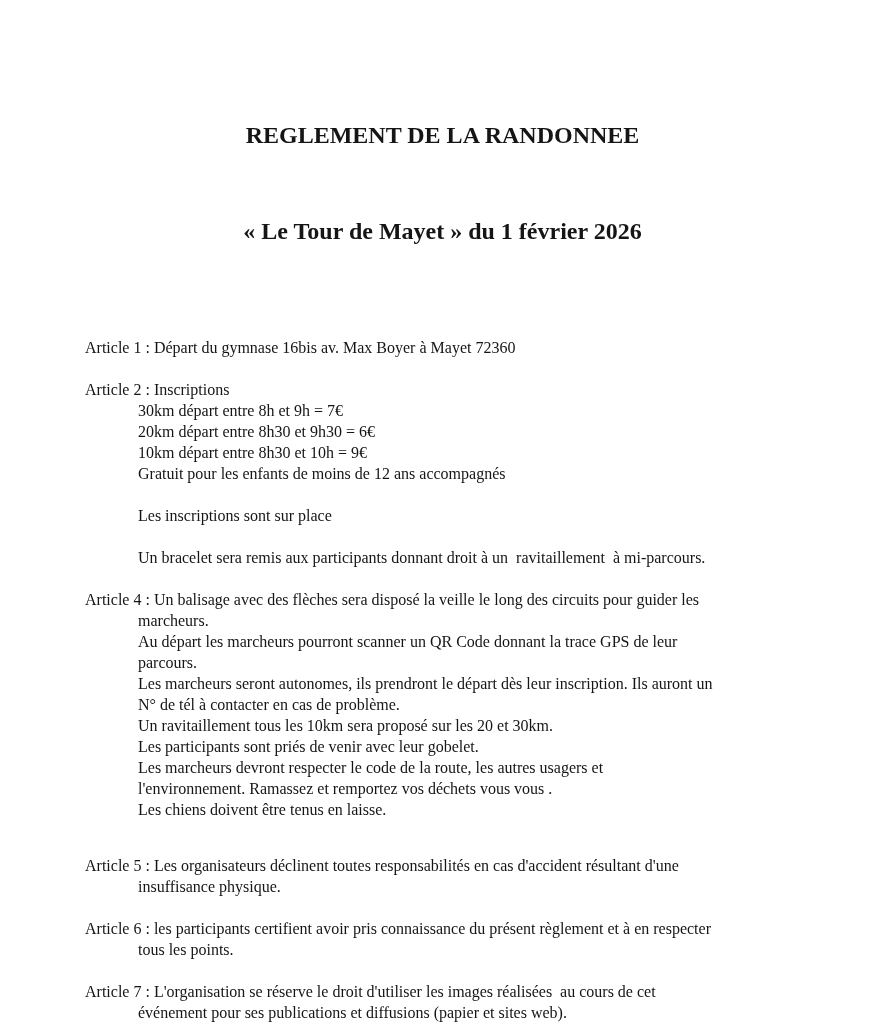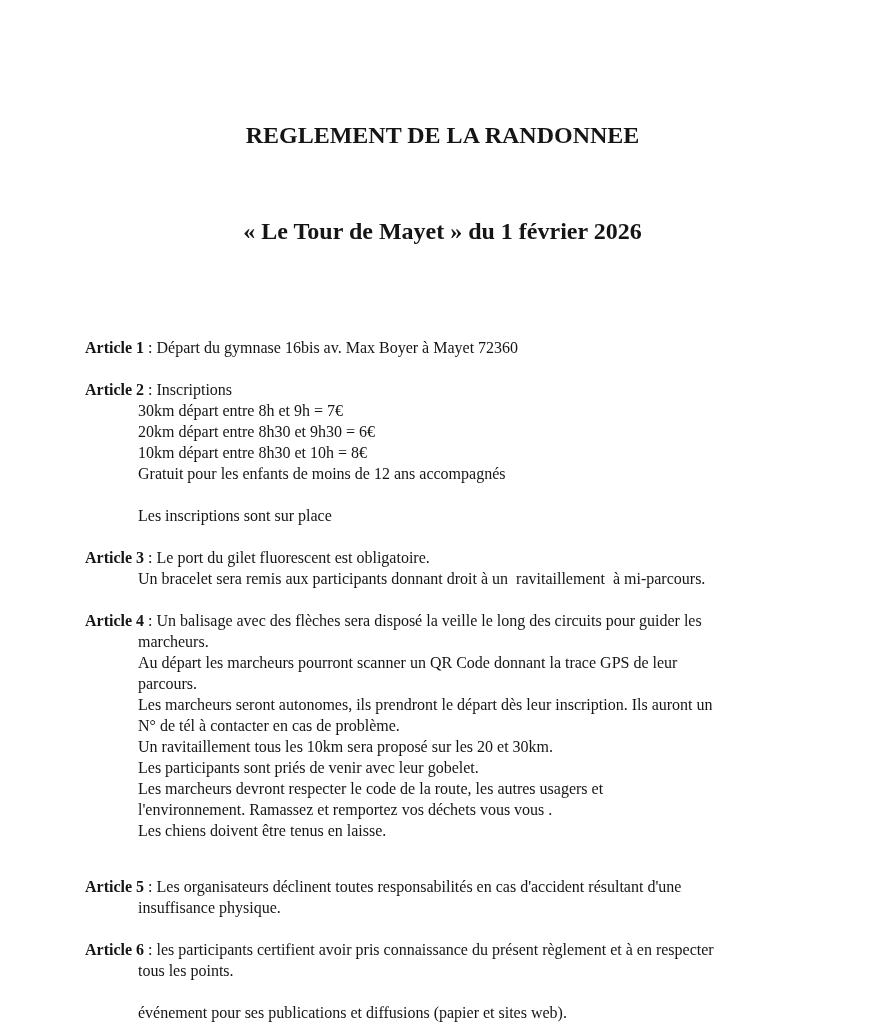--- a/index.html
+++ b/index.html
@@ -24,49 +24,48 @@
     white-space: pre-wrap;
   }
   .article { margin-bottom: 21px; }
   .article.gap-large { margin-top: 35px; }
   .line {
     line-height: 21px;
     white-space: pre-wrap;
     min-height: 21px;
   }
   .line.indent { padding-left: 53px; }
-  .label { font-weight: bold; }
+  .label { font-weight: normal; }
   .spacer { height: 21px; }
 </style>
 </head>
 <body>
 
 <div class="page">
 
   <div class="title-block">
     <div>REGLEMENT DE LA RANDONNEE</div>
     <div>« Le Tour de Mayet » du 1 février 2026</div>
   </div>
 
   <div class="article">
     <div class="line"><span class="label">Article 1</span><span> : </span><span>Départ du gymnase 16bis av. Max Boyer à Mayet 72360</span></div>
   </div>
 
   <div class="article">
     <div class="line"><span class="label">Article 2</span><span> : </span><span>Inscriptions</span></div>
     <div class="line indent">30km départ entre 8h et 9h = 7€</div>
     <div class="line indent">20km départ entre 8h30 et 9h30 = 6€</div>
-    <div class="line indent">10km départ entre 8h30 et 10h = 8€</div>
+    <div class="line indent">10km départ entre 8h30 et 10h = 9€</div>
     <div class="line indent">Gratuit pour les enfants de moins de 12 ans accompagnés</div>
     <div class="spacer"></div>
     <div class="line indent">Les inscriptions sont sur place</div>
   </div>
 
   <div class="article">
-    <div class="line"><span class="label">Article 3</span><span> : </span><span>Le port du gilet fluorescent est obligatoire.</span></div>
     <div class="line indent">Un bracelet sera remis aux participants donnant droit à un  ravitaillement  à mi-parcours.</div>
   </div>
 
   <div class="article">
     <div class="line"><span class="label">Article 4</span><span> : </span><span>Un balisage avec des flèches sera disposé la veille le long des circuits pour guider les</span></div>
     <div class="line indent">marcheurs.</div>
     <div class="line indent">Au départ les marcheurs pourront scanner un QR Code donnant la trace GPS de leur</div>
     <div class="line indent">parcours.</div>
     <div class="line indent">Les marcheurs seront autonomes, ils prendront le départ dès leur inscription. Ils auront un</div>
     <div class="line indent">N° de tél à contacter en cas de problème.</div>
@@ -81,16 +80,17 @@
     <div class="line"><span class="label">Article 5</span><span> : </span><span>Les organisateurs déclinent toutes responsabilités en cas d'accident résultant d'une</span></div>
     <div class="line indent">insuffisance physique.</div>
   </div>
 
   <div class="article">
     <div class="line"><span class="label">Article 6</span><span> : </span><span>les participants certifient avoir pris connaissance du présent règlement et à en respecter</span></div>
     <div class="line indent">tous les points.</div>
   </div>
 
   <div class="article">
+    <div class="line"><span class="label">Article 7</span><span> : </span><span>L'organisation se réserve le droit d'utiliser les images réalisées  au cours de cet</span></div>
     <div class="line indent">événement pour ses publications et diffusions (papier et sites web).</div>
   </div>
 
 </div>
 
 </body></html>

